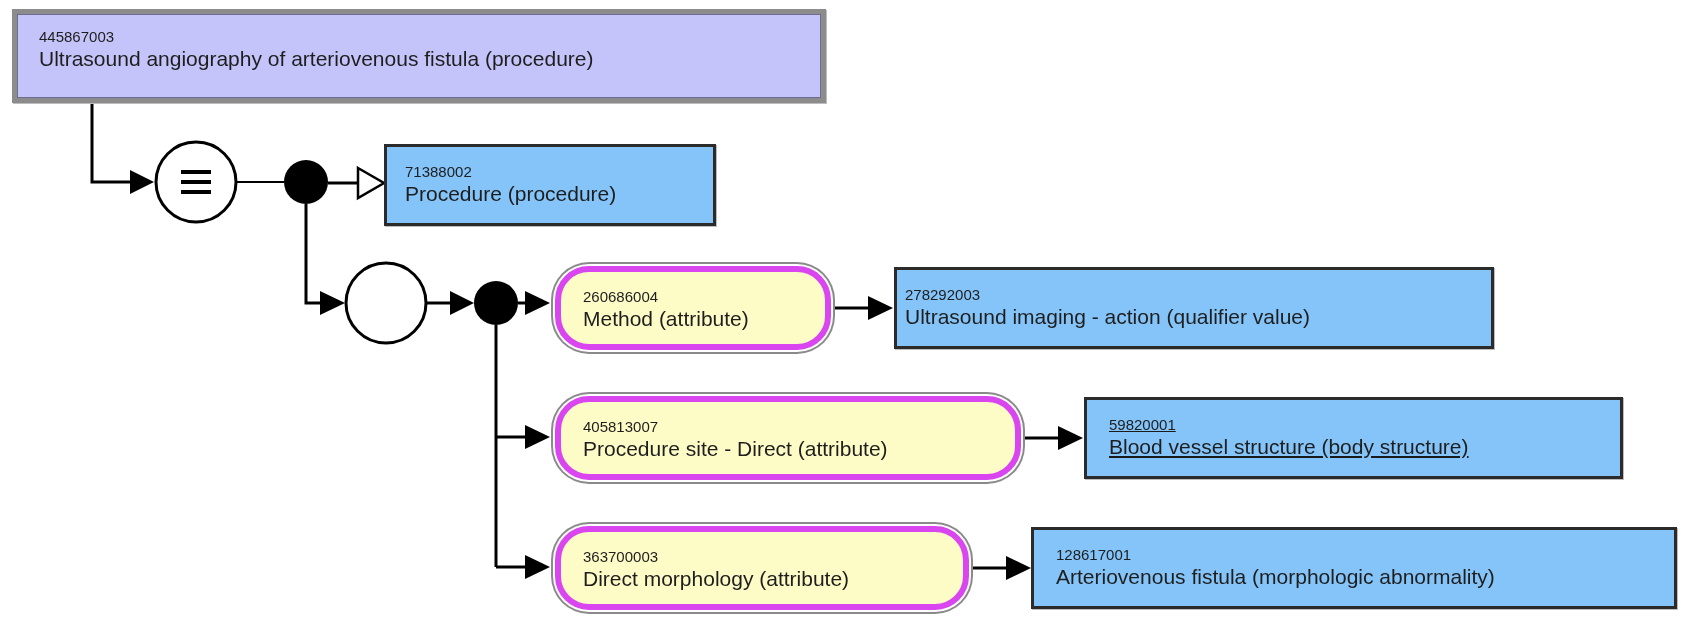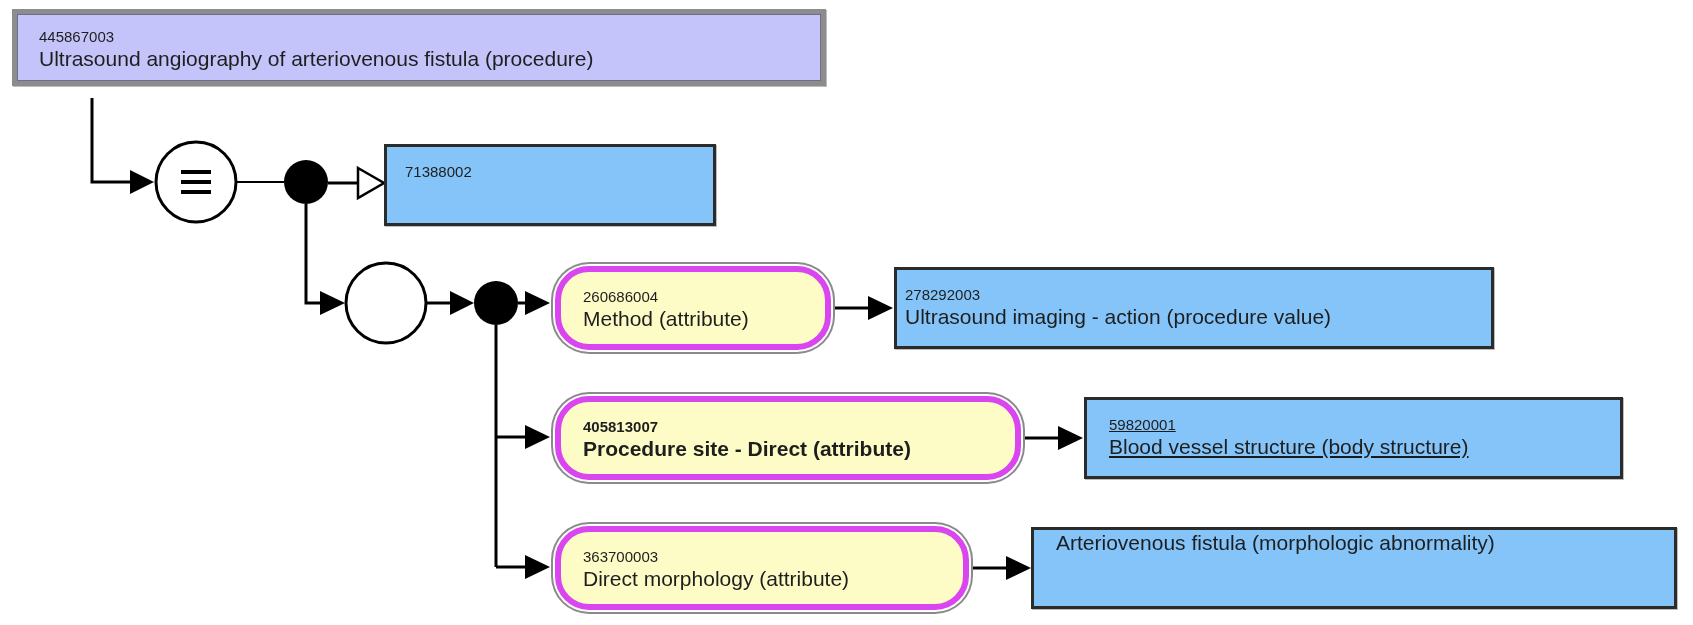--- a/index.html
+++ b/index.html
@@ -66,46 +66,48 @@
   <polygon points="525,555 550,567 525,579" fill="#000"></polygon>
 
   <line x1="833" y1="308" x2="870" y2="308" stroke="#000" stroke-width="3"></line>
   <polygon points="868,296 893,308 868,320" fill="#000"></polygon>
   <line x1="1023" y1="438" x2="1060" y2="438" stroke="#000" stroke-width="3"></line>
   <polygon points="1058,426 1083,438 1058,450" fill="#000"></polygon>
   <line x1="971" y1="568" x2="1008" y2="568" stroke="#000" stroke-width="3"></line>
   <polygon points="1006,556 1031,568 1006,580" fill="#000"></polygon>
 </svg>
 
-<div class="node defined" style="left:12px; top:9px; width:814px; height:77px;">
+<div class="node defined" style="left:12px; top:9px; width:814px; height:94px;">
   <span class="cid">445867003</span>
   <span class="term">Ultrasound angiography of arteriovenous fistula (procedure)</span>
 </div>
 
 <div class="node concept" style="left:384px; top:144px; width:332px; height:82px;padding-left:18px;">
   <span class="cid">71388002</span>
+  <span class="term">Procedure (procedure)</span>
 </div>
 
 <div class="node attr" style="left:555px; top:266px; width:276px; height:84px;">
   <span class="cid">260686004</span>
   <span class="term">Method (attribute)</span>
 </div>
 <div class="node concept" style="left:894px; top:267px; width:600px; height:82px;padding-left:8px;">
   <span class="cid">278292003</span>
-  <span class="term">Ultrasound imaging - action (procedure value)</span>
+  <span class="term">Ultrasound imaging - action (qualifier value)</span>
 </div>
 
-<div class="node attr" style="left:555px; top:396px; width:466px; height:84px;font-weight:bold;">
+<div class="node attr" style="left:555px; top:396px; width:466px; height:84px;">
   <span class="cid">405813007</span>
   <span class="term">Procedure site - Direct (attribute)</span>
 </div>
 <div class="node concept" style="left:1084px; top:397px; width:539px; height:82px;text-decoration:underline;">
   <span class="cid">59820001</span>
   <span class="term">Blood vessel structure (body structure)</span>
 </div>
 
 <div class="node attr" style="left:555px; top:526px; width:414px; height:84px;">
   <span class="cid">363700003</span>
   <span class="term">Direct morphology (attribute)</span>
 </div>
 <div class="node concept" style="left:1031px; top:527px; width:646px; height:82px;">
+  <span class="cid">128617001</span>
   <span class="term">Arteriovenous fistula (morphologic abnormality)</span>
 </div>
 
 </body></html>

